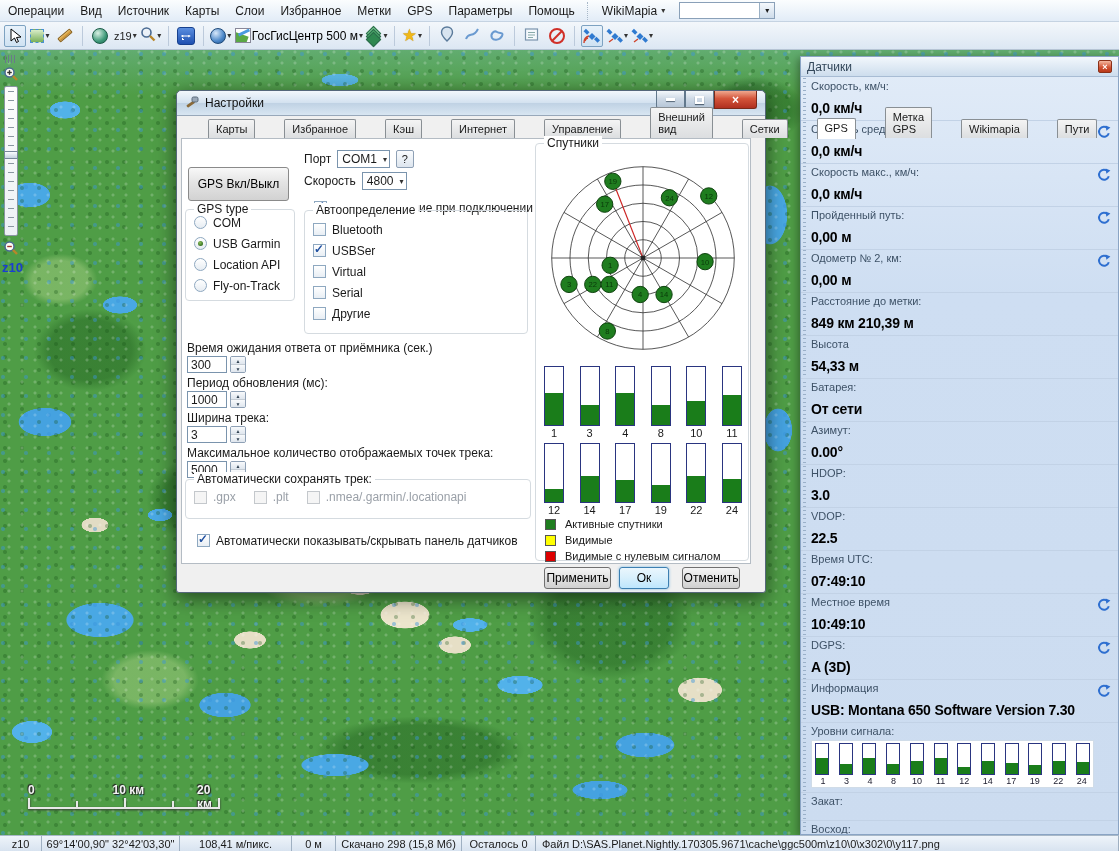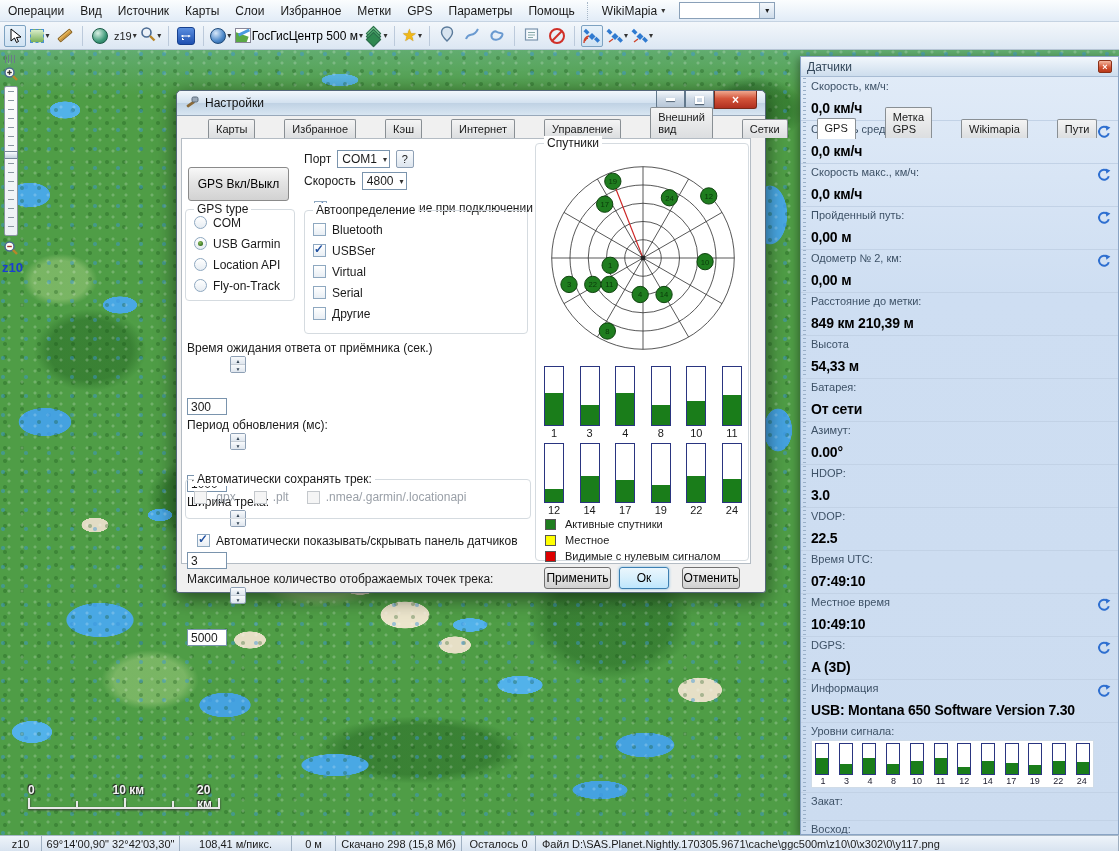--- a/index.html
+++ b/index.html
@@ -185,21 +185,21 @@
   .row-speed { position:absolute; left:122px; top:33px; display:flex; align-items:center; gap:6px; }
   .combo { display:flex; align-items:center; border:1px solid #7a94ad; background:#fff; height:18px; padding:0 2px 0 4px; font-size:12px; }
   .combo .dd { margin-left:6px; }
   .helpbtn { width:18px; height:18px; border:1px solid #8ea0b5; border-radius:2px; background:linear-gradient(#fafcfe,#dde5ee); 
     display:flex; align-items:center; justify-content:center; font-size:11px; }
   .chk-autodet { position:absolute; left:124px; top:56px; }
   .gb-autodet { left:122px; top:71px; width:224px; height:124px; }
   .spin-rows { position:absolute; left:5px; top:203px; width:345px; }
   .spin-label { font-size:12px; line-height:13px; margin-bottom:1px; }
   .spinner { display:flex; margin-bottom:4px; align-items:stretch; }
-  .spin-edit { width:40px; height:17px; border:1px solid #7a94ad; background:#fff; font-size:12px; padding:1px 3px;margin-top:42px; }
+  .spin-edit { width:40px; height:17px; border:1px solid #7a94ad; background:#fff; font-size:12px; padding:1px 3px; }
   .spin-btns { display:flex; flex-direction:column; margin-left:3px; border:1px solid #8ea0b5; border-radius:2px; overflow:hidden; width:16px; height:17px; }
   .spin-btn { flex:1; display:flex; align-items:center; justify-content:center; font-size:5px; color:#345; background:linear-gradient(#f8fafc,#dfe6ee); }
   .spin-btn:first-child { border-bottom:1px solid #c4ccd4; }
   .gb-autosave { left:3px; top:340px; width:346px; height:40px; }
   .autosave-opts { display:flex; gap:18px; padding:10px 0 0 8px; }
   .autosave-opts .check-row { padding:0; height:auto; }
   .chk-autoshow { position:absolute; left:7px; top:389px; }
 
   .gb-sat { left:353px; top:4px; width:214px; height:418px; }
   .polar-wrap { position:absolute; left:9px; top:16px; width:196px; height:196px; }
@@ -886,21 +886,21 @@
               <div class="signum">24</div>
             </div>
           </div>
         <div class="legend" id="legend">
             <div class="legend-row">
               <span class="swatch" style="background: rgb(31, 125, 31);"></span>
               <span>Активные спутники</span>
             </div>
             <div class="legend-row">
               <span class="swatch" style="background: rgb(255, 255, 0);"></span>
-              <span>Местное</span>
+              <span>Видимые</span>
             </div>
             <div class="legend-row">
               <span class="swatch" style="background: rgb(221, 0, 0);"></span>
               <span>Видимые с нулевым сигналом</span>
             </div>
           </div>
       </div>
     </div>
 
     <div class="dlg-buttons">

